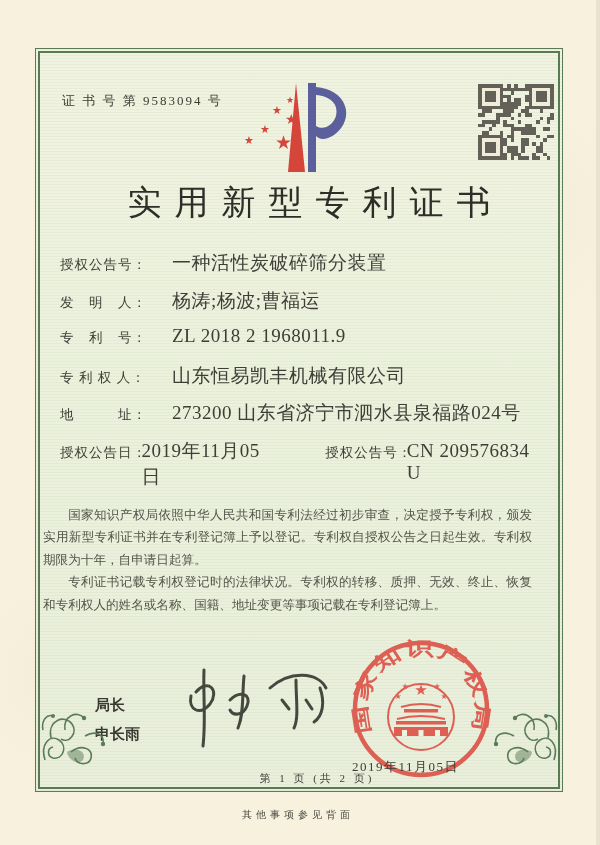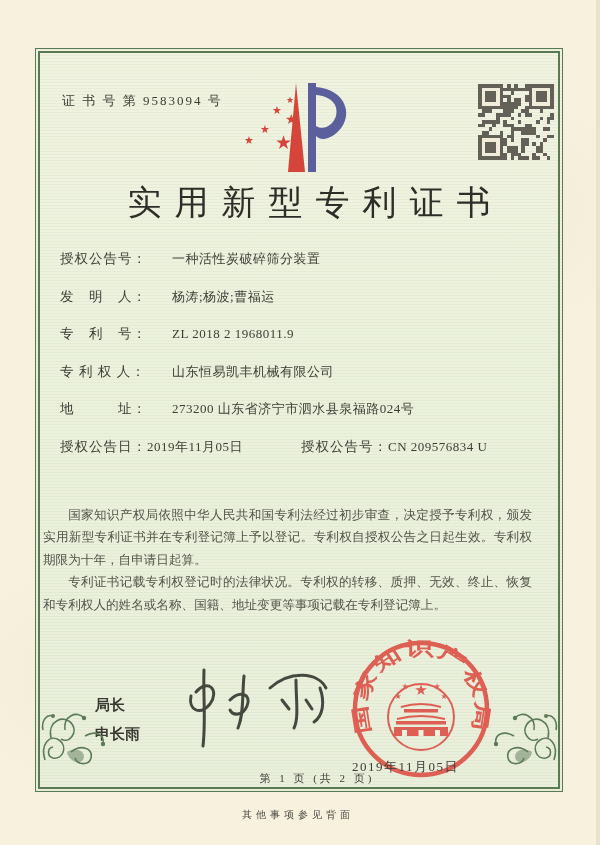--- a/index.html
+++ b/index.html
@@ -40,21 +40,21 @@
   }
   .fields{
     position:absolute;left:60px;top:250px;width:480px;
     display:flex;flex-direction:column;gap:13.5px;
   }
   .field-row{display:flex;align-items:baseline;height:24px;}
   .field-label{
     font-size:13.5px;color:#3e3e36;letter-spacing:1px;white-space:pre;
     min-width:112px;
   }
-  .field-value{font-size:13px;color:#3e3e36;letter-spacing:0.5px;}
+  .field-value{font-size:19px;color:#3e3e36;letter-spacing:0.5px;}
   .grant-pair{display:flex;align-items:baseline;}
   .grant-gap{width:58px;}
   .paragraphs{
     position:absolute;left:43px;top:504px;width:489px;
     font-size:12.6px;line-height:1.78;color:#53544a;text-align:justify;
   }
   .paragraphs p{margin:0;text-indent:2em;}
   .director{
     position:absolute;left:95px;top:692px;
     font-family:Liberation Mono, monospace;

